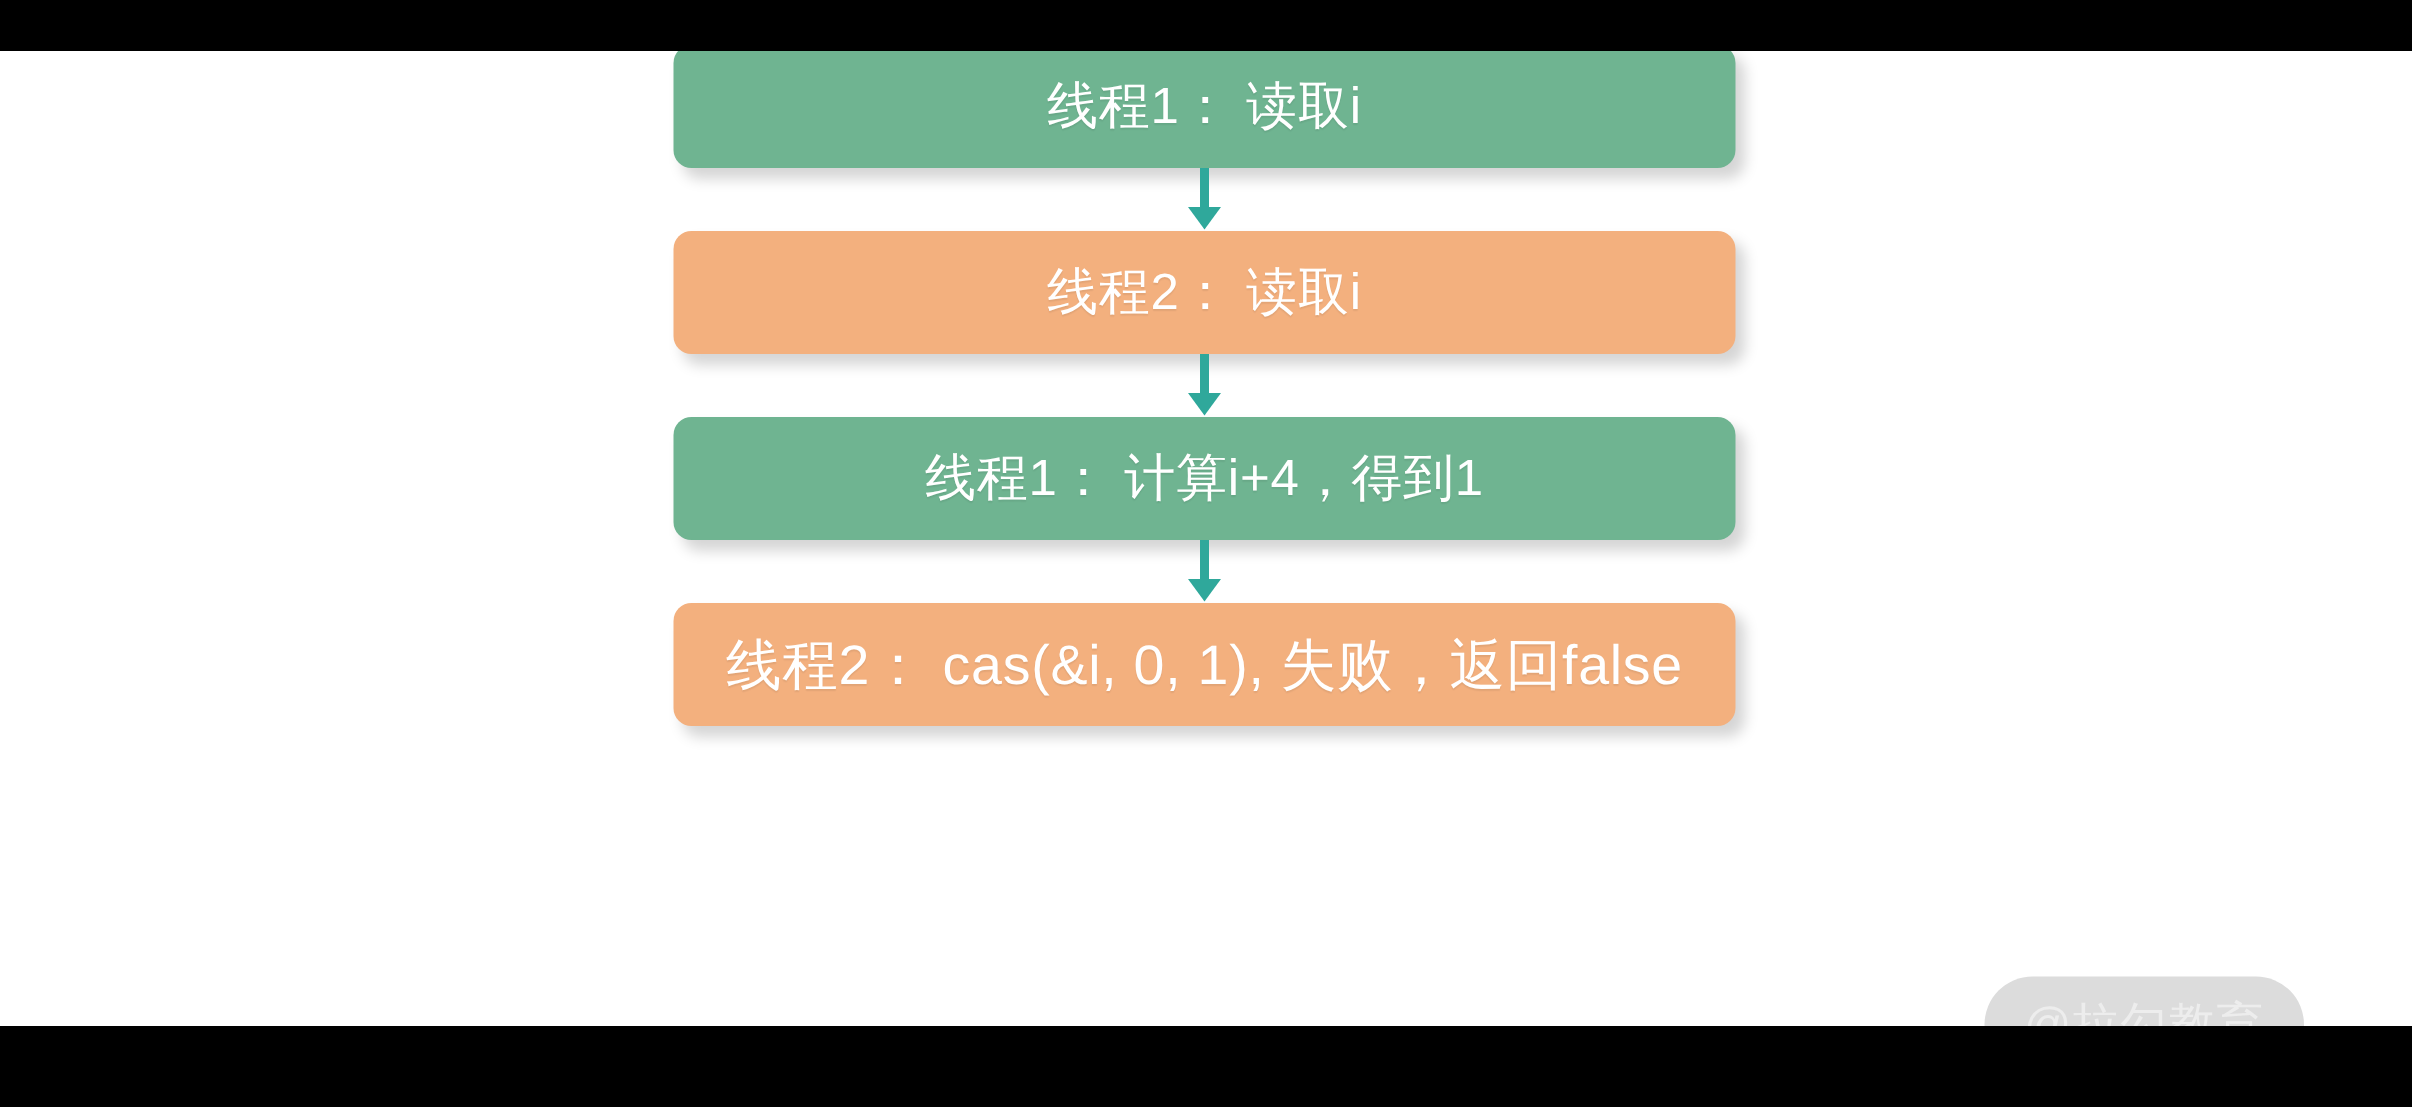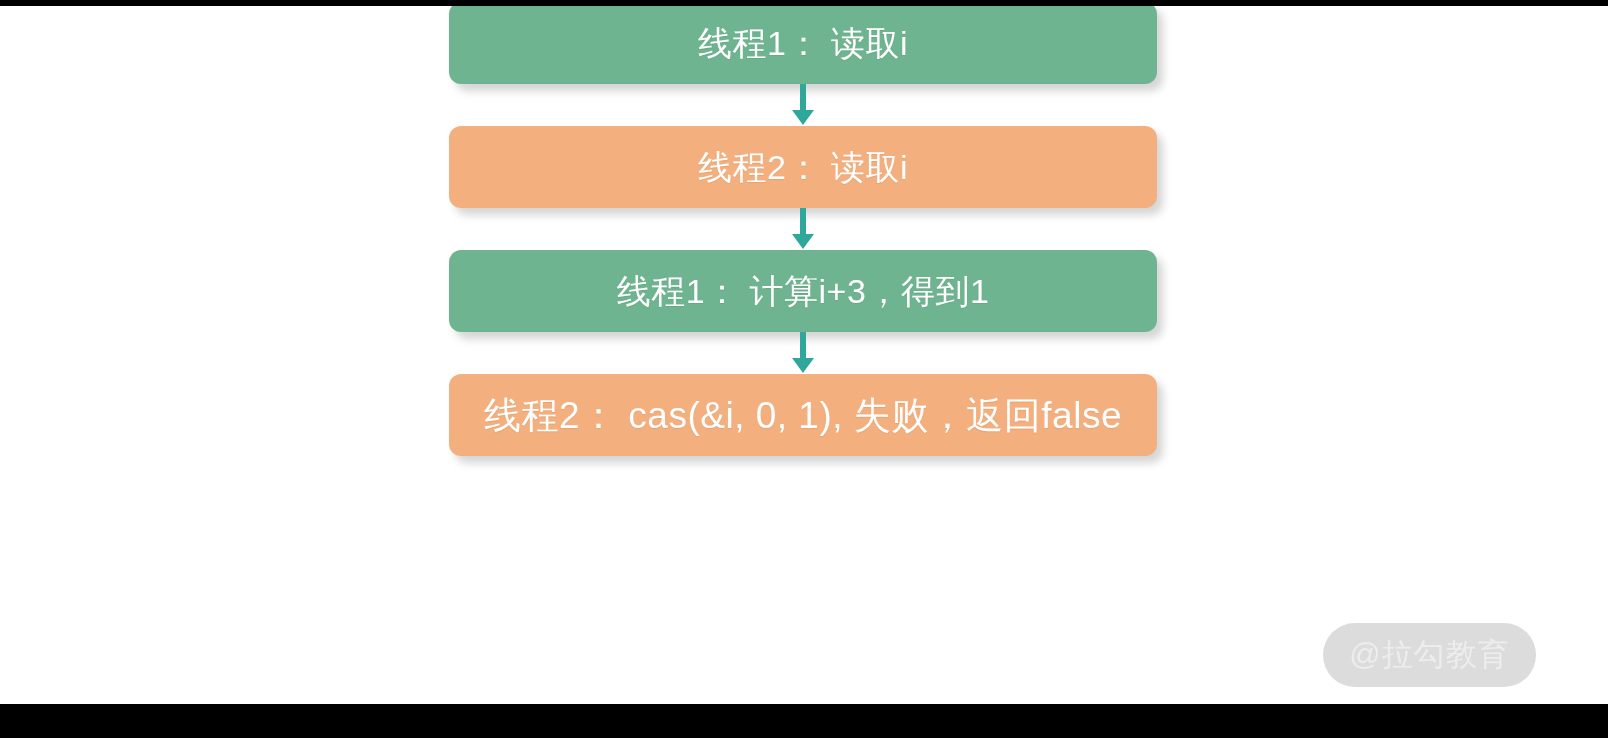--- a/index.html
+++ b/index.html
@@ -10,23 +10,24 @@
   body {
     width: 1608px;
     height: 738px;
     overflow: hidden;
     font-family: "Liberation Sans", "DejaVu Sans", sans-serif;
   }
 
   #slide {
     position: relative;
     width: 1608px;
-    height: 738px;
+    height: 656px;
     background: #7f1d1d;
     overflow: hidden;
+    margin-top: 28px;
   }
 
   
   #canvas {
     position: absolute;
     left: 0;
     top: 6px;
     width: 1608px;
     height: 698px;
     background: #ffffff;
@@ -144,21 +145,21 @@
         <div class="connector">
           <svg width="36" height="42" viewBox="0 0 36 42" xmlns="http://www.w3.org/2000/svg">
             <rect x="15" y="0" width="6" height="28" fill="#2FA89B"></rect>
             <polygon points="7,26 29,26 18,41" fill="#2FA89B"></polygon>
           </svg>
         </div>
       </div>
 
       <div class="node-wrap">
         <div class="node green">
-          <span class="node-label">线程1： 计算i+3，得到1</span>
+          <span class="node-label">线程1： 计算i+4，得到1</span>
         </div>
         <div class="connector">
           <svg width="36" height="42" viewBox="0 0 36 42" xmlns="http://www.w3.org/2000/svg">
             <rect x="15" y="0" width="6" height="28" fill="#2FA89B"></rect>
             <polygon points="7,26 29,26 18,41" fill="#2FA89B"></polygon>
           </svg>
         </div>
       </div>
 
 

